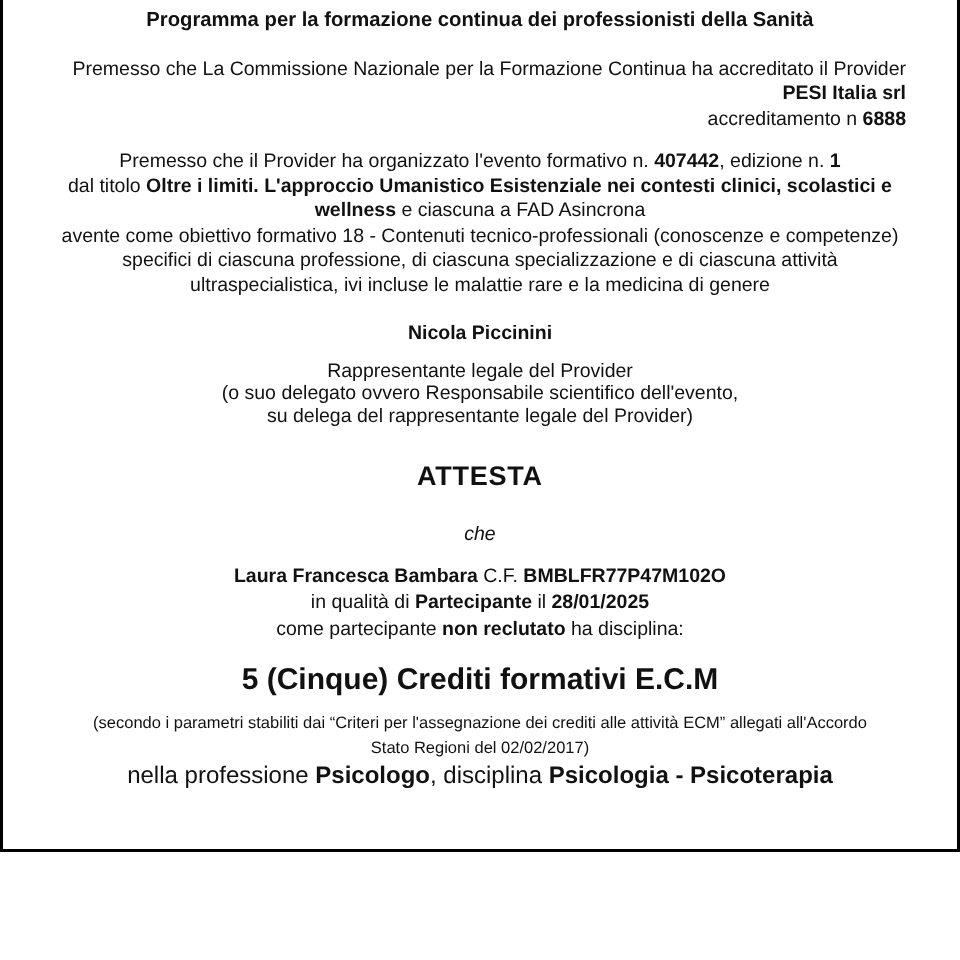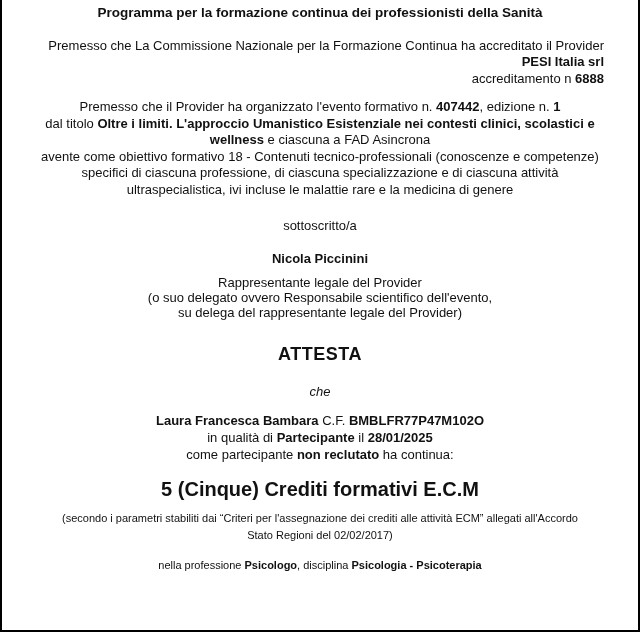--- a/index.html
+++ b/index.html
@@ -1,19 +1,19 @@
 <!DOCTYPE html>
 <html><head>
 <meta charset="utf-8">
 <style>
   html, body { margin: 0; padding: 0; background: #ffffff; }
   .page {
     position: relative;
     width: 640px;
-    height: 632px;
+    height: 568px;
     box-sizing: border-box;
     background: #ffffff;
     border-left: 2px solid #000000;
     border-right: 2px solid #000000;
     border-bottom: 2px solid #000000;
     padding: 4px 34px 16px 34px;
     font-family: "Liberation Sans", "DejaVu Sans", sans-serif;
     color: #111111;
     text-align: center;
     overflow: hidden;
@@ -25,21 +25,21 @@
   .p1 { margin-top: 16px; text-align: right; }
   .p2 { margin-top: 12px; }
   .undersigned { margin-top: 20px; }
   .signer-name { margin-top: 16px; font-weight: bold; text-align: center; }
   .role { margin-top: 8px; line-height: 1.17; }
   .attesta { margin-top: 22px; font-size: 18px; font-weight: bold; letter-spacing: 0.5px; line-height: 1.3; }
   .che { margin-top: 18px; font-style: italic; }
   .participant { margin-top: 11px; line-height: 1.33; }
   .credits { margin-top: 13px; font-size: 20px; font-weight: bold; line-height: 1.3; }
   .note { margin-top: 8px; font-size: 11px; line-height: 1.55; padding: 0 12px; }
-  .profession { margin-top: 14px; font-size: 11px; line-height: 1.3; }
+  .profession { font-size: 16px; line-height: 1.3; }
   .legal-title { margin-top: 72px; font-size: 13.5px; font-weight: bold; line-height: 1.3; }
   .legal-name { margin-top: 6px; font-size: 11px; line-height: 1.3; }
 </style>
 </head>
 <body>
 
 <div class="page">
 
   <div class="title">Programma per la formazione continua dei professionisti della Sanità</div>
 
@@ -48,38 +48,37 @@
     <b>PESI Italia srl</b><br>
     <span>accreditamento n </span><b>6888</b>
   </p>
 
   <p class="para p2">
     <span>Premesso che il Provider ha organizzato l'evento formativo n. </span><b>407442</b><span>, edizione n. </span><b>1</b><br>
     <span>dal titolo </span><b>Oltre i limiti. L'approccio Umanistico Esistenziale nei contesti clinici, scolastici e wellness</b><span> e ciascuna a FAD Asincrona</span><br>
     <span>avente come obiettivo formativo 18 - Contenuti tecnico-professionali (conoscenze e competenze) specifici di ciascuna professione, di ciascuna specializzazione e di ciascuna attività ultraspecialistica, ivi incluse le malattie rare e la medicina di genere</span>
   </p>
 
-  <p class="para undersigned">sottoscritto/a</p>
 
   <p class="para signer-name">Nicola Piccinini</p>
 
   <p class="para role">
     <span>Rappresentante legale del Provider</span><br>
     <span>(o suo delegato ovvero Responsabile scientifico dell'evento,</span><br>
     <span>su delega del rappresentante legale del Provider)</span>
   </p>
 
   <div class="attesta">ATTESTA</div>
 
   <p class="para che">che</p>
 
   <p class="para participant">
     <b>Laura Francesca Bambara</b><span> C.F. </span><b>BMBLFR77P47M102O</b><br>
     <span>in qualità di </span><b>Partecipante</b><span> il </span><b>28/01/2025</b><br>
-    <span>come partecipante </span><b>non reclutato</b><span> ha continua:</span>
+    <span>come partecipante </span><b>non reclutato</b><span> ha disciplina:</span>
   </p>
 
   <div class="credits">5 (Cinque) Crediti formativi E.C.M</div>
 
   <p class="note">(secondo i parametri stabiliti dai “Criteri per l'assegnazione dei crediti alle attività ECM” allegati all'Accordo Stato Regioni del 02/02/2017)</p>
 
   <p class="profession">
     <span>nella professione </span><b>Psicologo</b><span>, disciplina </span><b>Psicologia - Psicoterapia</b>
   </p>
 

